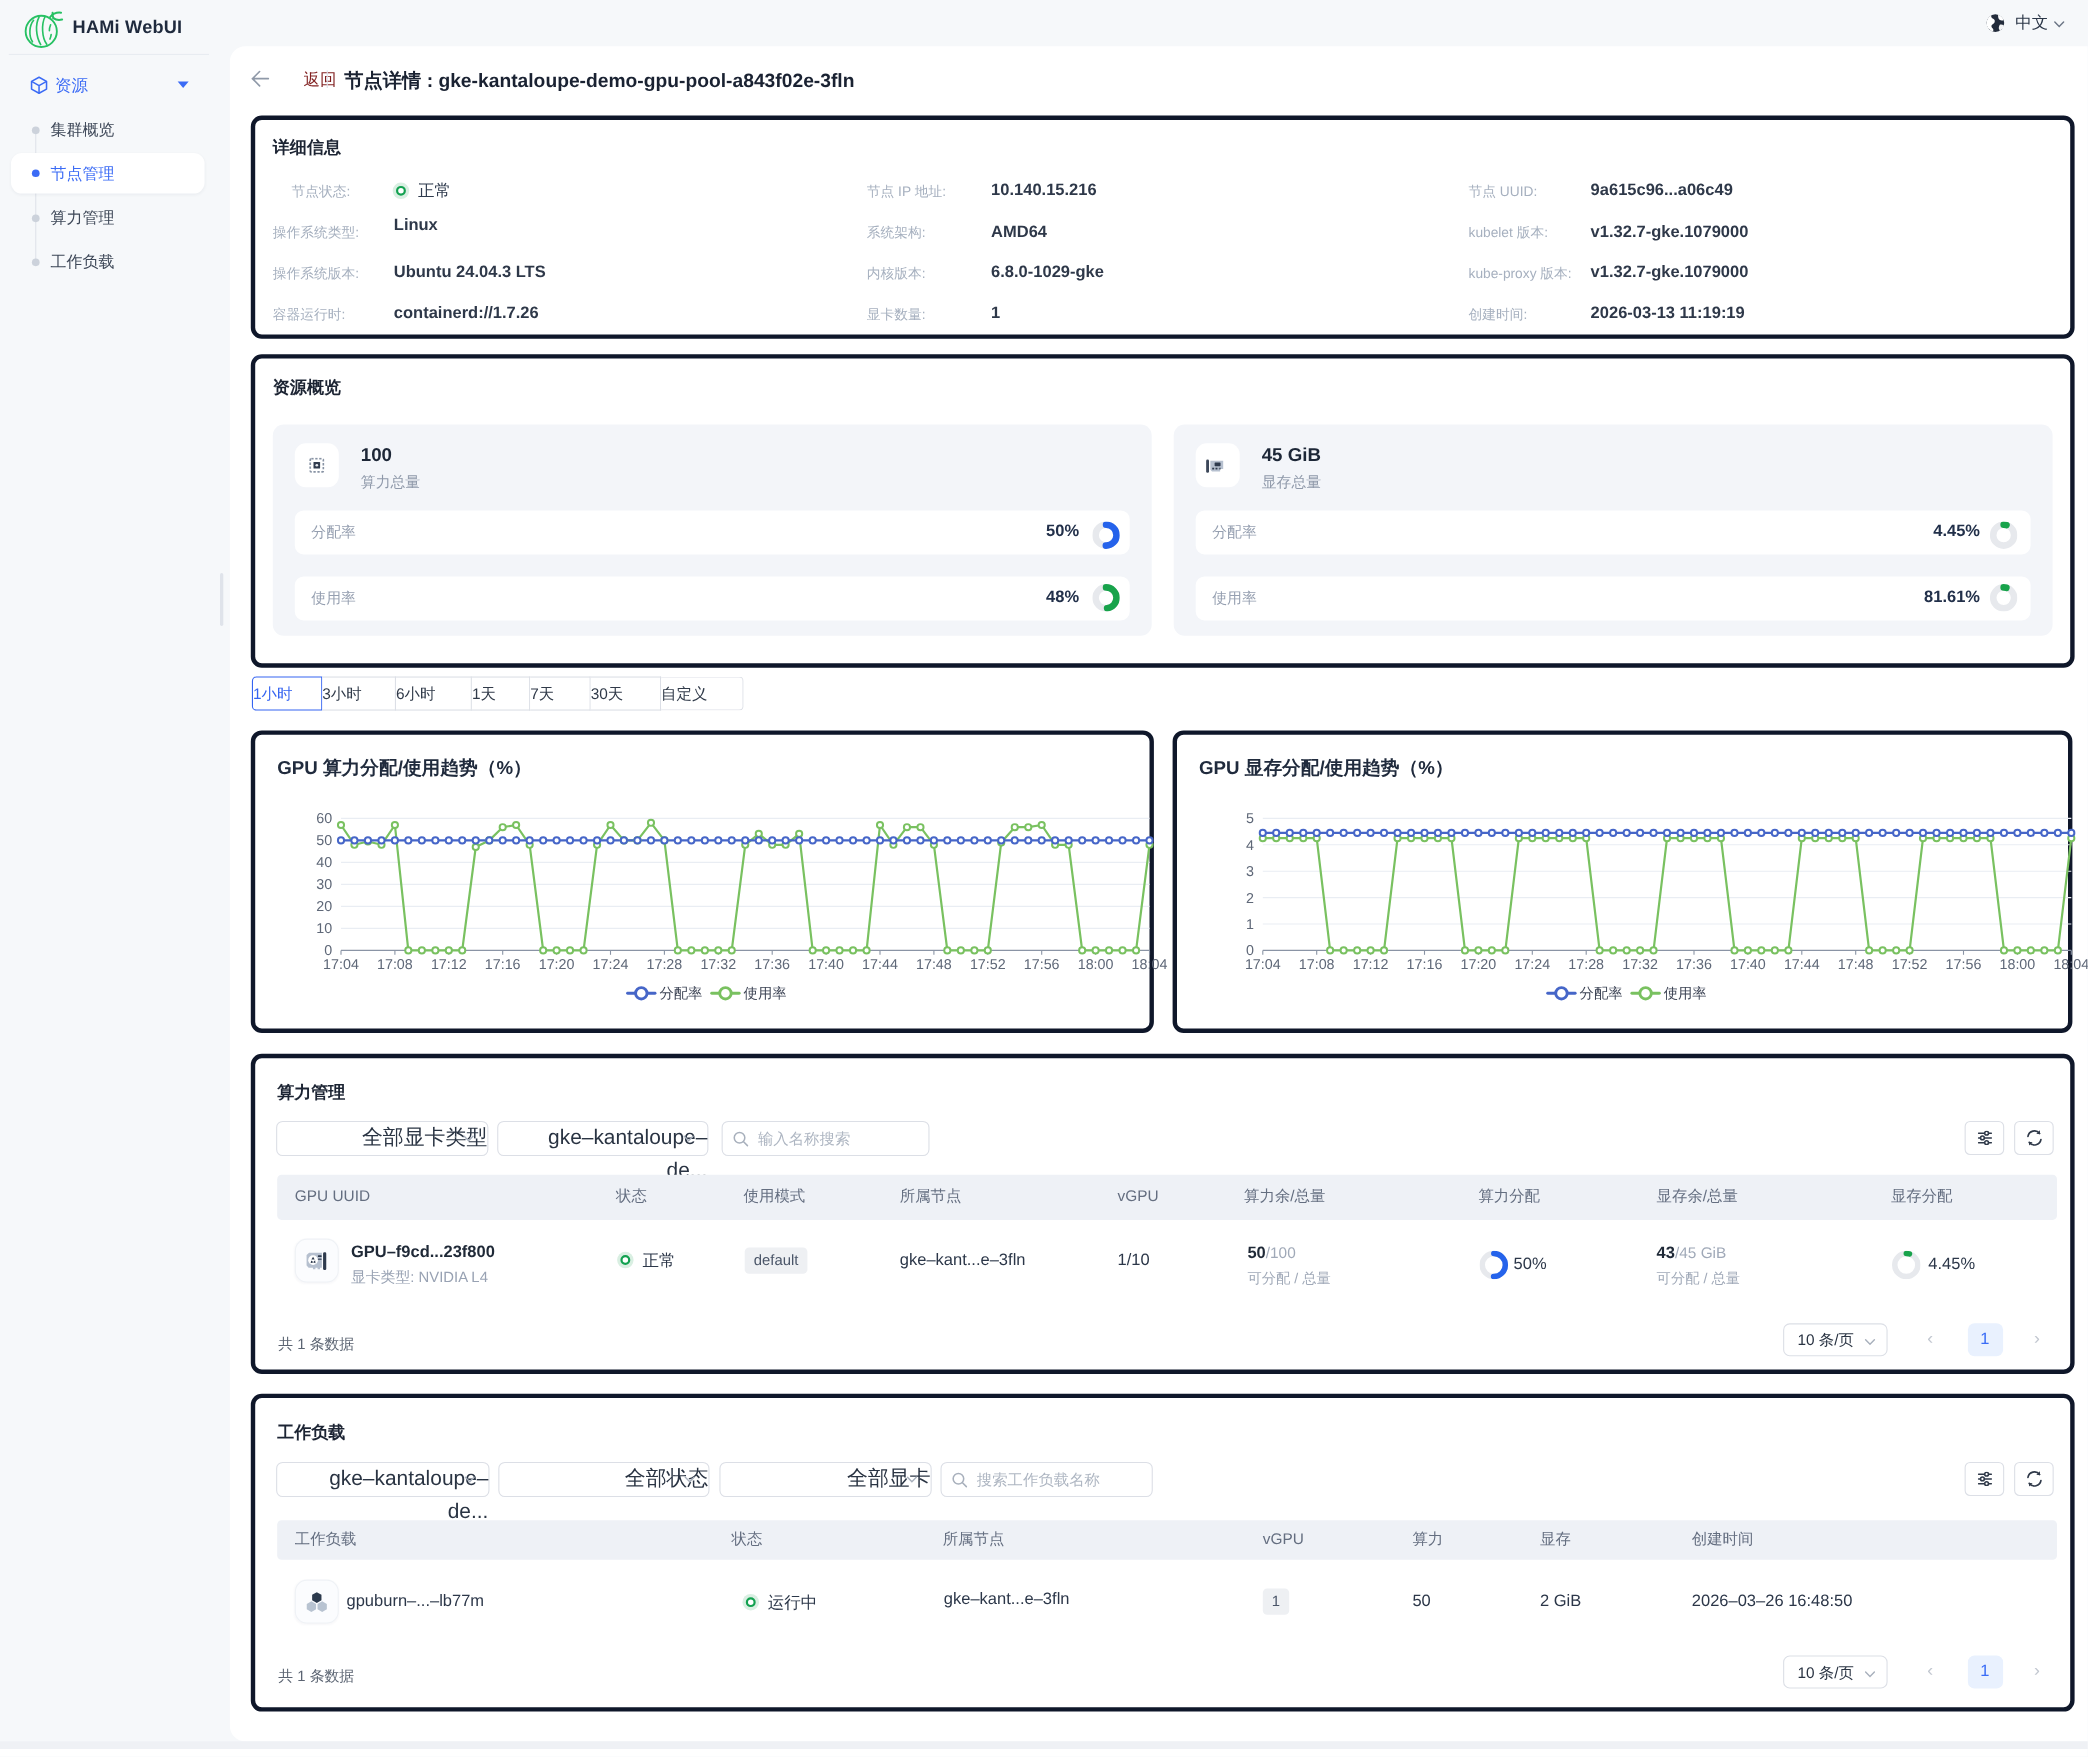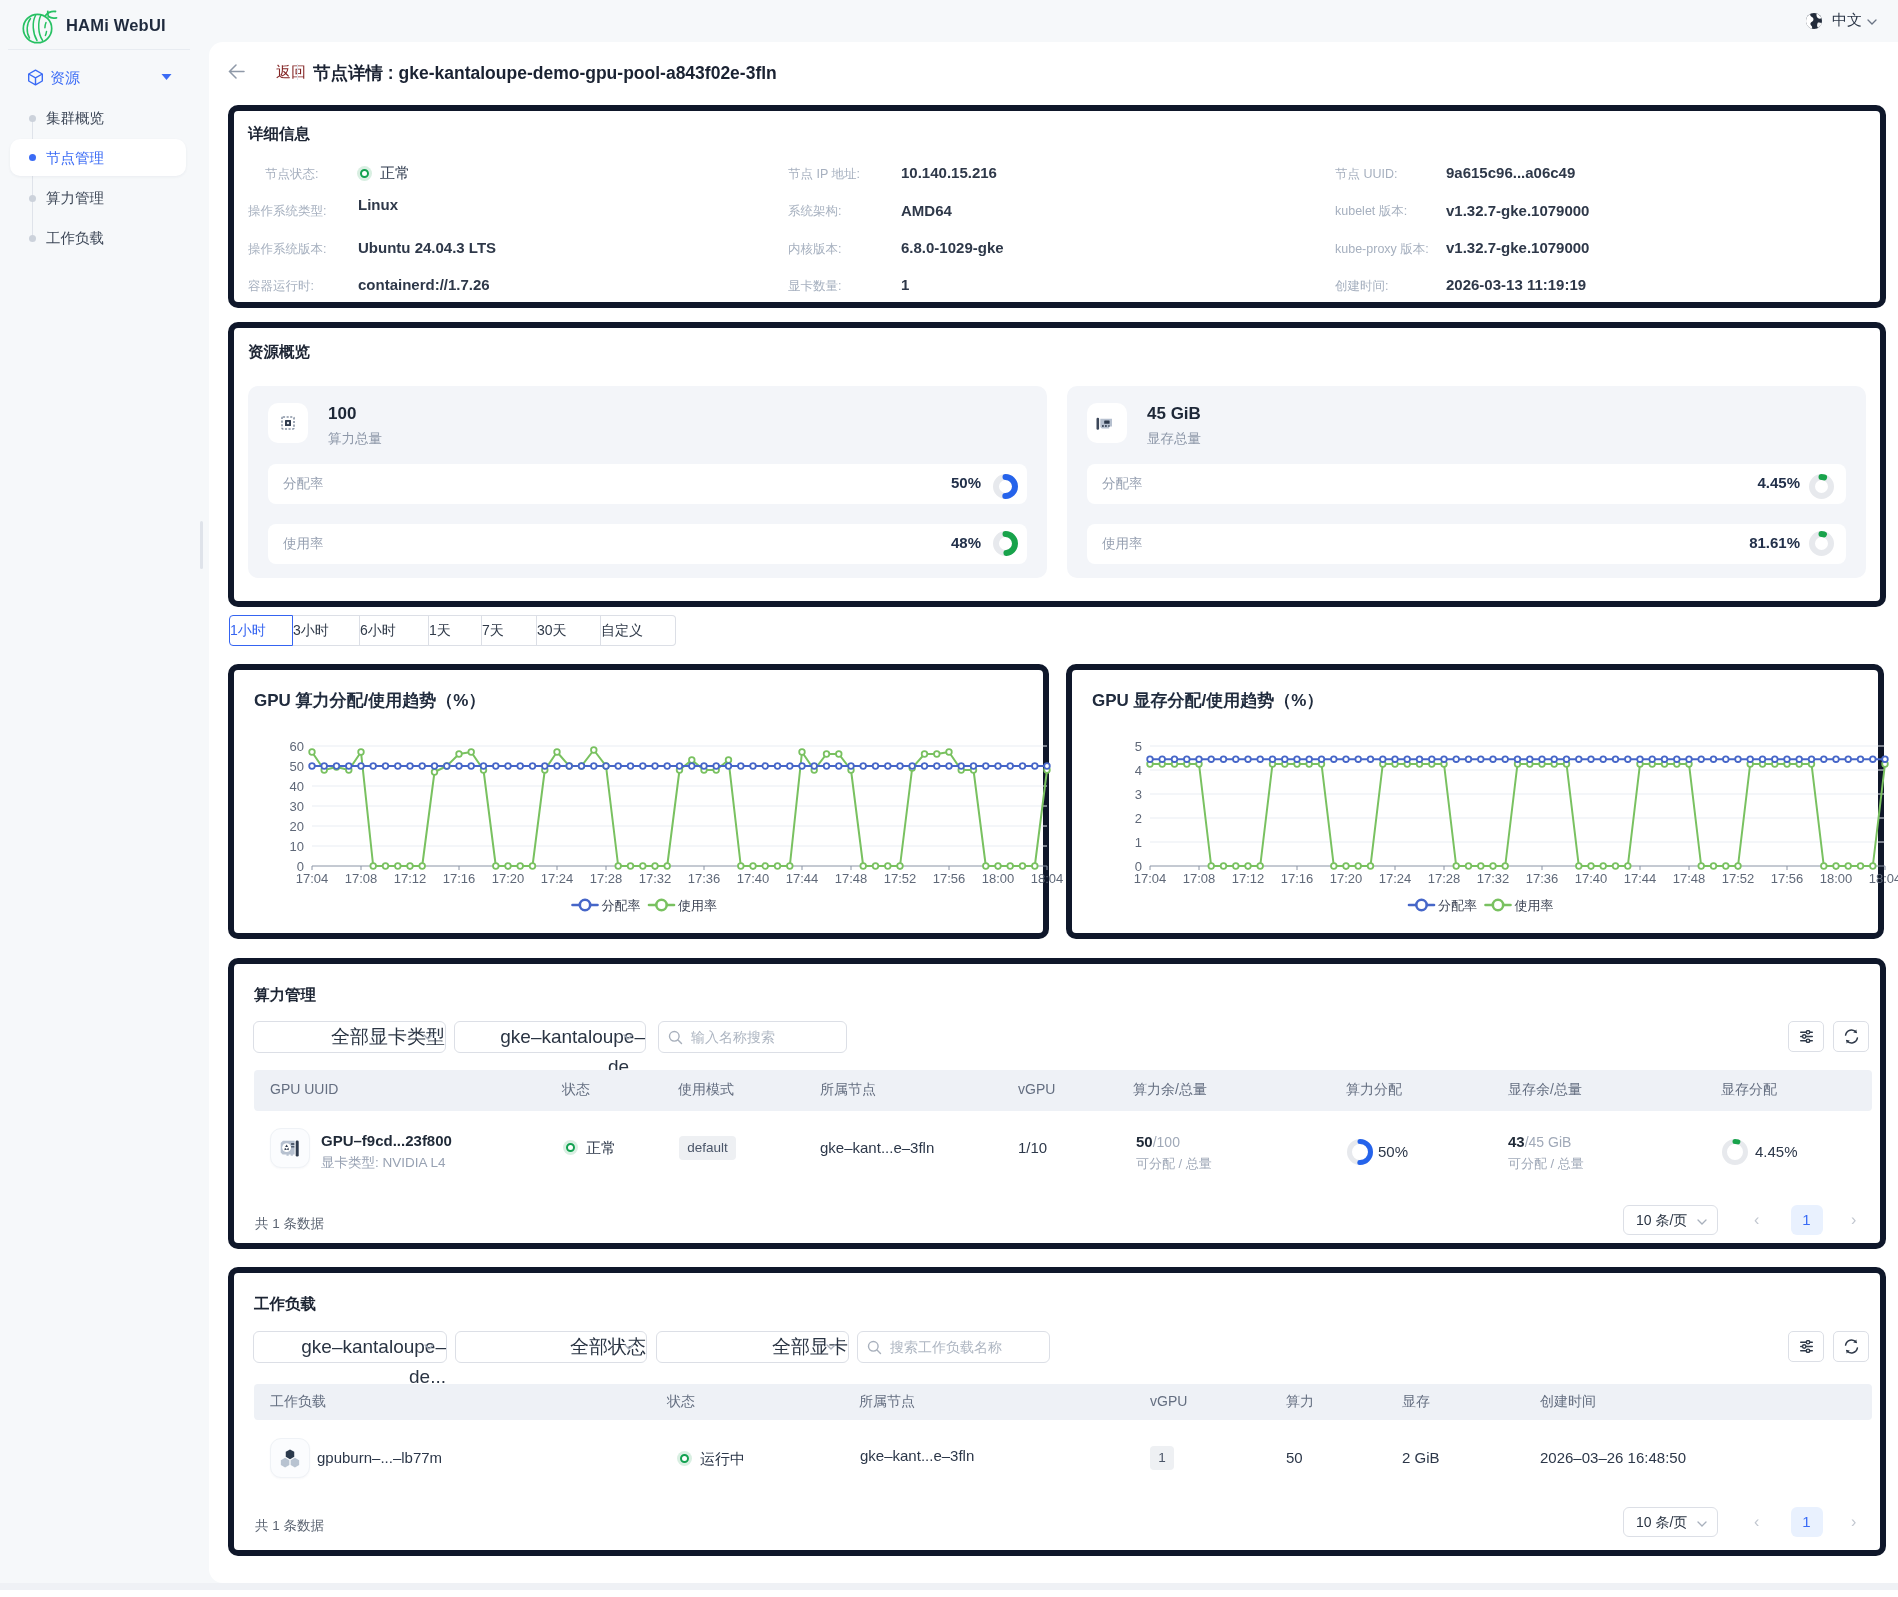--- a/index.html
+++ b/index.html
@@ -18,21 +18,21 @@
 #sel-box{left:10px;top:139px;width:176px;height:37px;background:#fff;border-radius:10px;box-shadow:0 1px 3px rgba(30,50,90,.06);}
 .mi{left:46px;}
 #timeline{left:32px;top:118px;width:1px;height:120px;background:#dfe3ea;}
 .dot{width:7px;height:7px;border-radius:50%;background:#ccd2db;left:29px;}
 .dot.blue{background:#3b6bf5;}
 
 #phead-back{left:252px;top:63px;font-size:15px;color:#7f1d1d;margin-left:24px;}
 #phead-div{left:297px;top:64px;width:1px;height:16px;background:#dde2ea;}
 #phead-title{left:313px;top:61px;font-size:17.5px;font-weight:600;color:#1a2232;}
 
-.card{background:#fff;border:6px solid #0f172a;border-radius:10px;}
+.card{background:#fff;border:4px solid #0f172a;border-radius:10px;}
 .ctitle{font-size:15.5px;font-weight:700;color:#1c2433;}
 #card1{left:228px;top:105px;width:1658px;height:203px;}
 #card2{left:228px;top:322px;width:1658px;height:285px;}
 #card3{left:228px;top:958px;width:1658px;height:291px;}
 #card4{left:228px;top:1267px;width:1658px;height:289px;}
 .dlabel{font-size:12.5px;color:#a6b0bf;}
 .dvalue{font-size:15px;color:#2e3849;font-weight:bold;}
 
 .rpanel{top:64px;width:799px;height:192px;background:#f3f5f9;border-radius:10px;}
 .ricon{left:20px;top:17px;width:40px;height:40px;background:#fff;border-radius:10px;}

